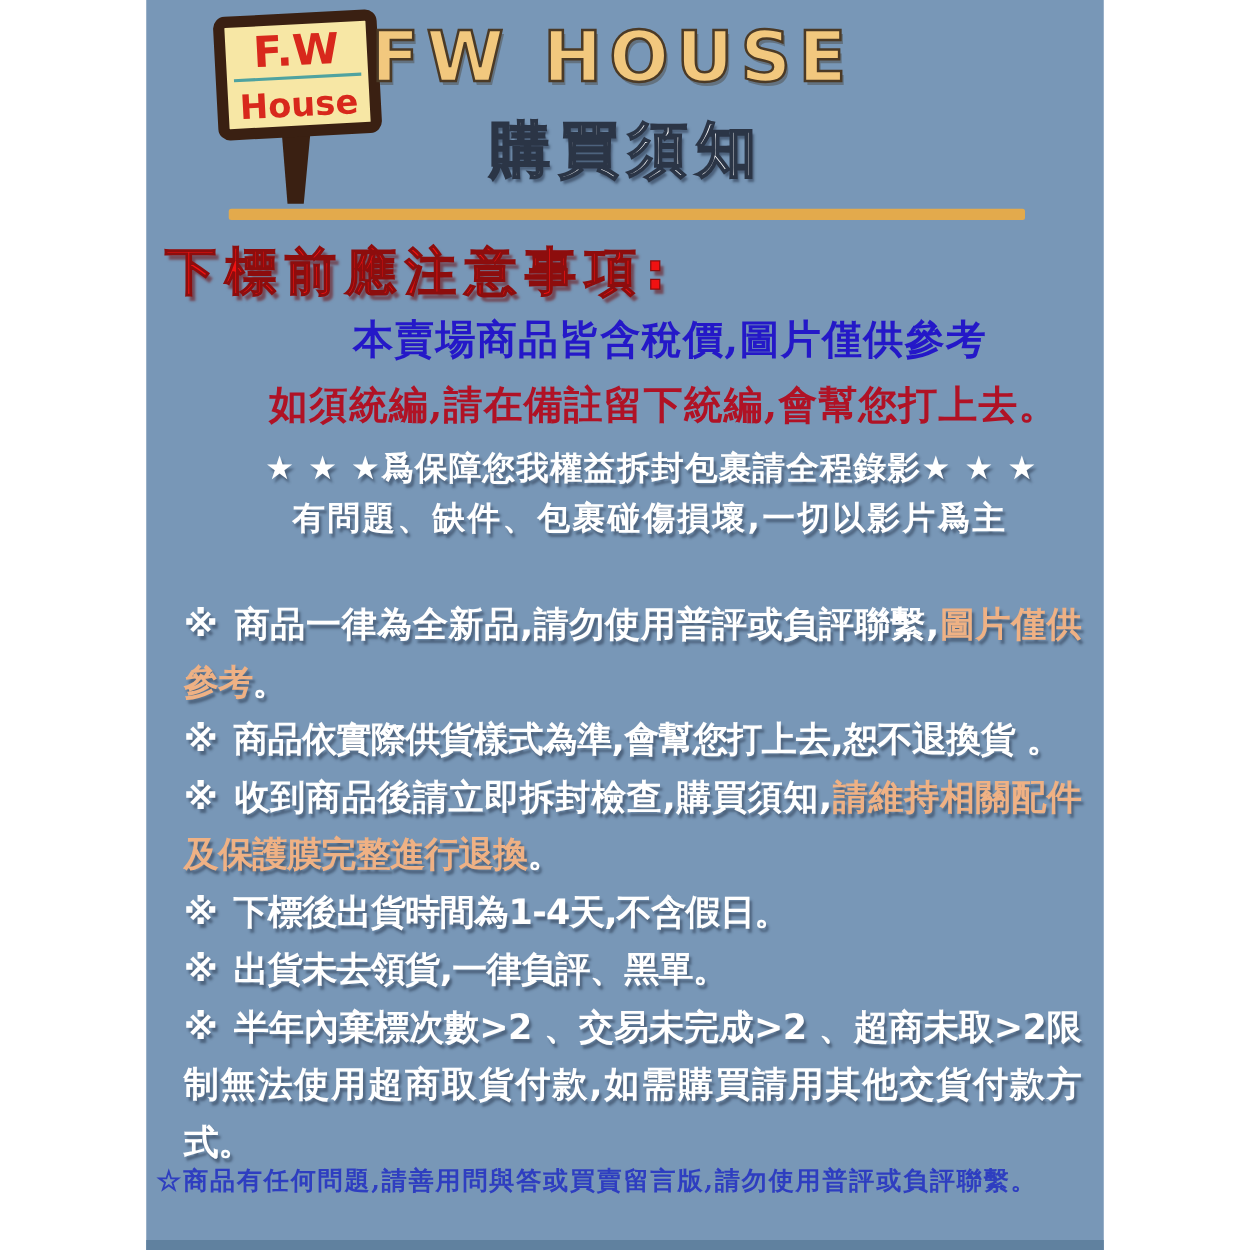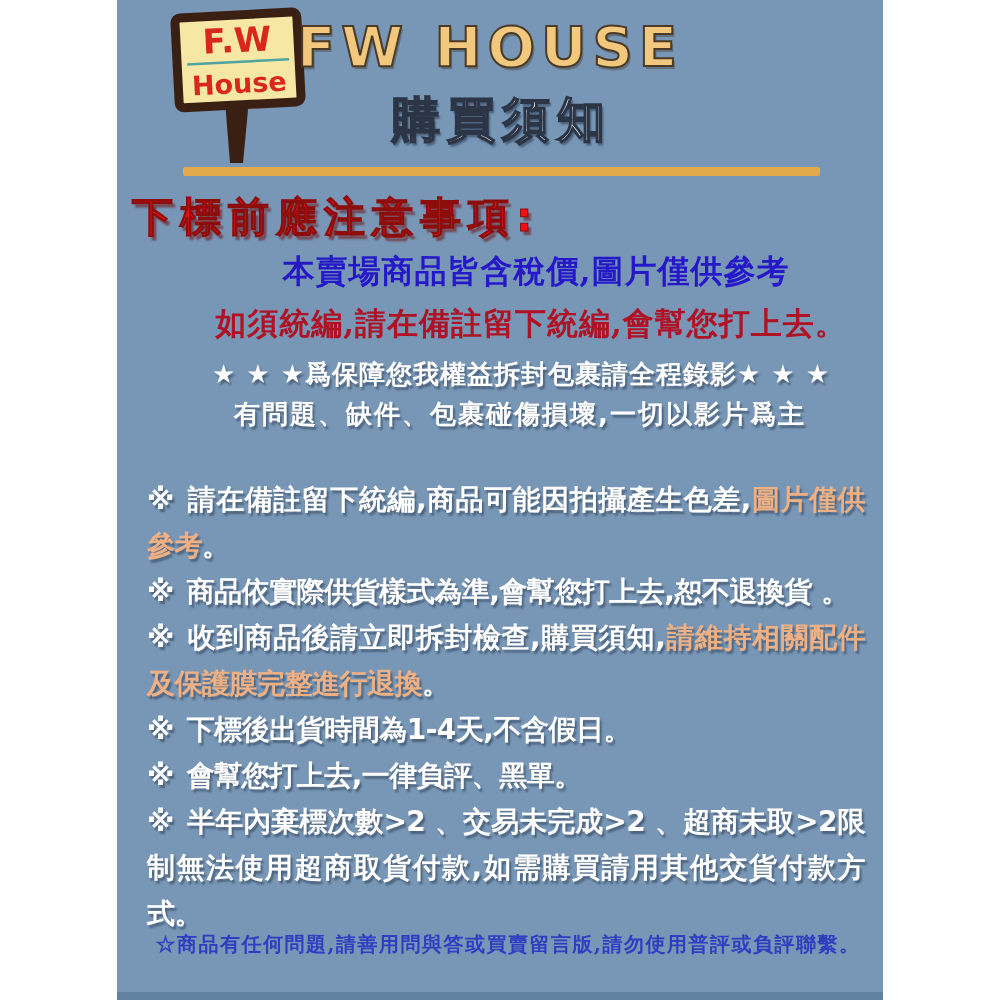--- a/index.html
+++ b/index.html
@@ -43,21 +43,21 @@
 
   
   .bullets { position:absolute; left:30px; top:477px; width:718px;
              font-size:28px; line-height:46px; font-weight:bold; color:#ffffff;
              letter-spacing:-0.5px; text-shadow:2px 3px 2px rgba(25,35,55,.45);
              text-align:justify; }
   .bullet { display:block; }
   .bullet .marker { margin-right:13px; }
   .bullet .hl { color:#efb184; }
 
-  .footer { position:absolute; left:0; top:931px; width:100%; text-align:center;
+  .footer { position:absolute; left:0; top:931px; width:100%; text-align:left;
             font-family:"DejaVu Serif","Liberation Serif",serif; font-weight:bold;
             font-size:20px; letter-spacing:1.5px; color:#2e3ec0;
             transform:translateX(8px); white-space:nowrap; }
 
   .bottom-strip { position:absolute; left:0; bottom:0; width:100%; height:8px;
                   background:#60819f; }
 </style>
 </head>
 <body>
 
@@ -80,24 +80,24 @@
 
     <div class="heading">下標前應注意事項:</div>
 
     <div class="serifline line-tax">本賣場商品皆含稅價,圖片僅供參考</div>
     <div class="serifline line-invoice">如須統編,請在備註留下統編,會幫您打上去。</div>
 
     <div class="whiteline line-video">有問題、缺件、包裹碰傷損壞,一切以影片爲主</div>
     <div class="whiteline line-star">★ ★ ★爲保障您我權益拆封包裹請全程錄影★ ★ ★</div>
 
     <div class="bullets">
-        <div class="bullet"><span class="marker">※</span><span>請在備註留下統編,商品可能因拍攝產生色差,</span><span class="hl">圖片僅供參考</span><span>。</span></div>
+        <div class="bullet"><span class="marker">※</span><span>商品一律為全新品,請勿使用普評或負評聯繫,</span><span class="hl">圖片僅供參考</span><span>。</span></div>
         <div class="bullet"><span class="marker">※</span><span>商品依實際供貨樣式為準,會幫您打上去,恕不退換貨 。</span></div>
         <div class="bullet"><span class="marker">※</span><span>收到商品後請立即拆封檢查,購買須知,</span><span class="hl">請維持相關配件及保護膜完整進行退換</span><span>。</span></div>
         <div class="bullet"><span class="marker">※</span><span>下標後出貨時間為1-4天,不含假日。</span></div>
-        <div class="bullet"><span class="marker">※</span><span>會幫您打上去,一律負評、黑單。</span></div>
+        <div class="bullet"><span class="marker">※</span><span>出貨未去領貨,一律負評、黑單。</span></div>
         <div class="bullet"><span class="marker">※</span><span>半年內棄標次數&gt;2 、交易未完成&gt;2  、超商未取&gt;2限制無法使用超商取貨付款,如需購買請用其他交貨付款方式。</span></div>
       </div>
 
     <div class="footer">☆商品有任何問題,請善用問與答或買賣留言版,請勿使用普評或負評聯繫。</div>
     <div class="bottom-strip"></div>
   </div>
 </div>
 
 </body></html>

